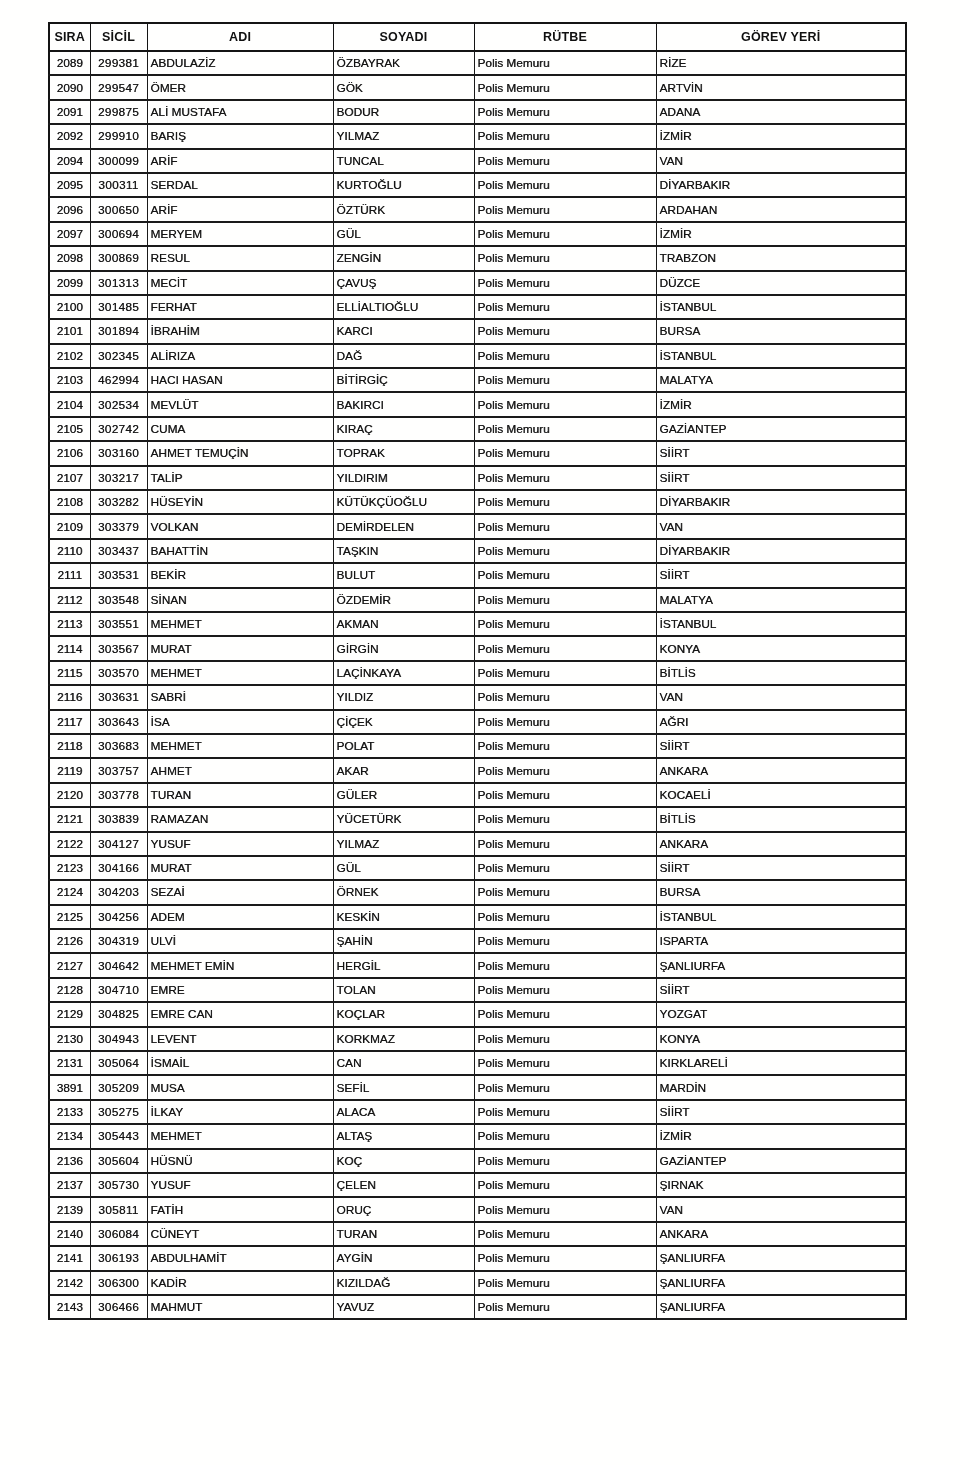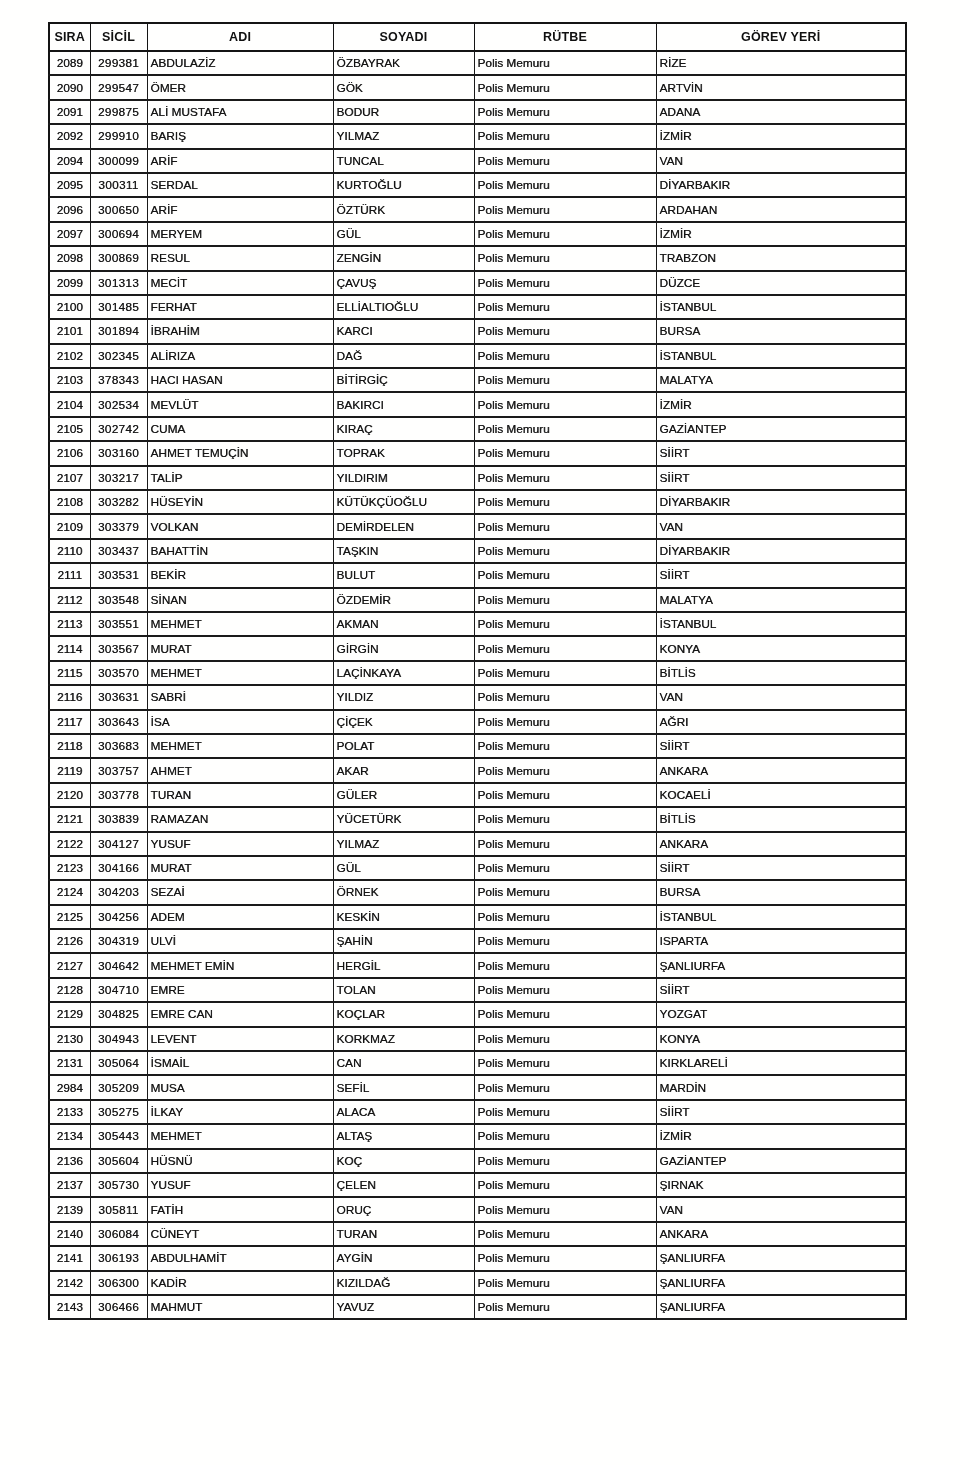--- a/index.html
+++ b/index.html
@@ -181,21 +181,21 @@
         <tr>
           <td class="col-sira">2102</td>
           <td class="col-sicil">302345</td>
           <td class="col-adi">ALİRIZA</td>
           <td class="col-soyadi">DAĞ</td>
           <td class="col-rutbe">Polis Memuru</td>
           <td class="col-gorev">İSTANBUL</td>
         </tr>
         <tr>
           <td class="col-sira">2103</td>
-          <td class="col-sicil">378343</td>
+          <td class="col-sicil">462994</td>
           <td class="col-adi">HACI HASAN</td>
           <td class="col-soyadi">BİTİRGİÇ</td>
           <td class="col-rutbe">Polis Memuru</td>
           <td class="col-gorev">MALATYA</td>
         </tr>
         <tr>
           <td class="col-sira">2104</td>
           <td class="col-sicil">302534</td>
           <td class="col-adi">MEVLÜT</td>
           <td class="col-soyadi">BAKIRCI</td>
@@ -412,21 +412,21 @@
         </tr>
         <tr>
           <td class="col-sira">2131</td>
           <td class="col-sicil">305064</td>
           <td class="col-adi">İSMAİL</td>
           <td class="col-soyadi">CAN</td>
           <td class="col-rutbe">Polis Memuru</td>
           <td class="col-gorev">KIRKLARELİ</td>
         </tr>
         <tr>
-          <td class="col-sira">2984</td>
+          <td class="col-sira">3891</td>
           <td class="col-sicil">305209</td>
           <td class="col-adi">MUSA</td>
           <td class="col-soyadi">SEFİL</td>
           <td class="col-rutbe">Polis Memuru</td>
           <td class="col-gorev">MARDİN</td>
         </tr>
         <tr>
           <td class="col-sira">2133</td>
           <td class="col-sicil">305275</td>
           <td class="col-adi">İLKAY</td>

